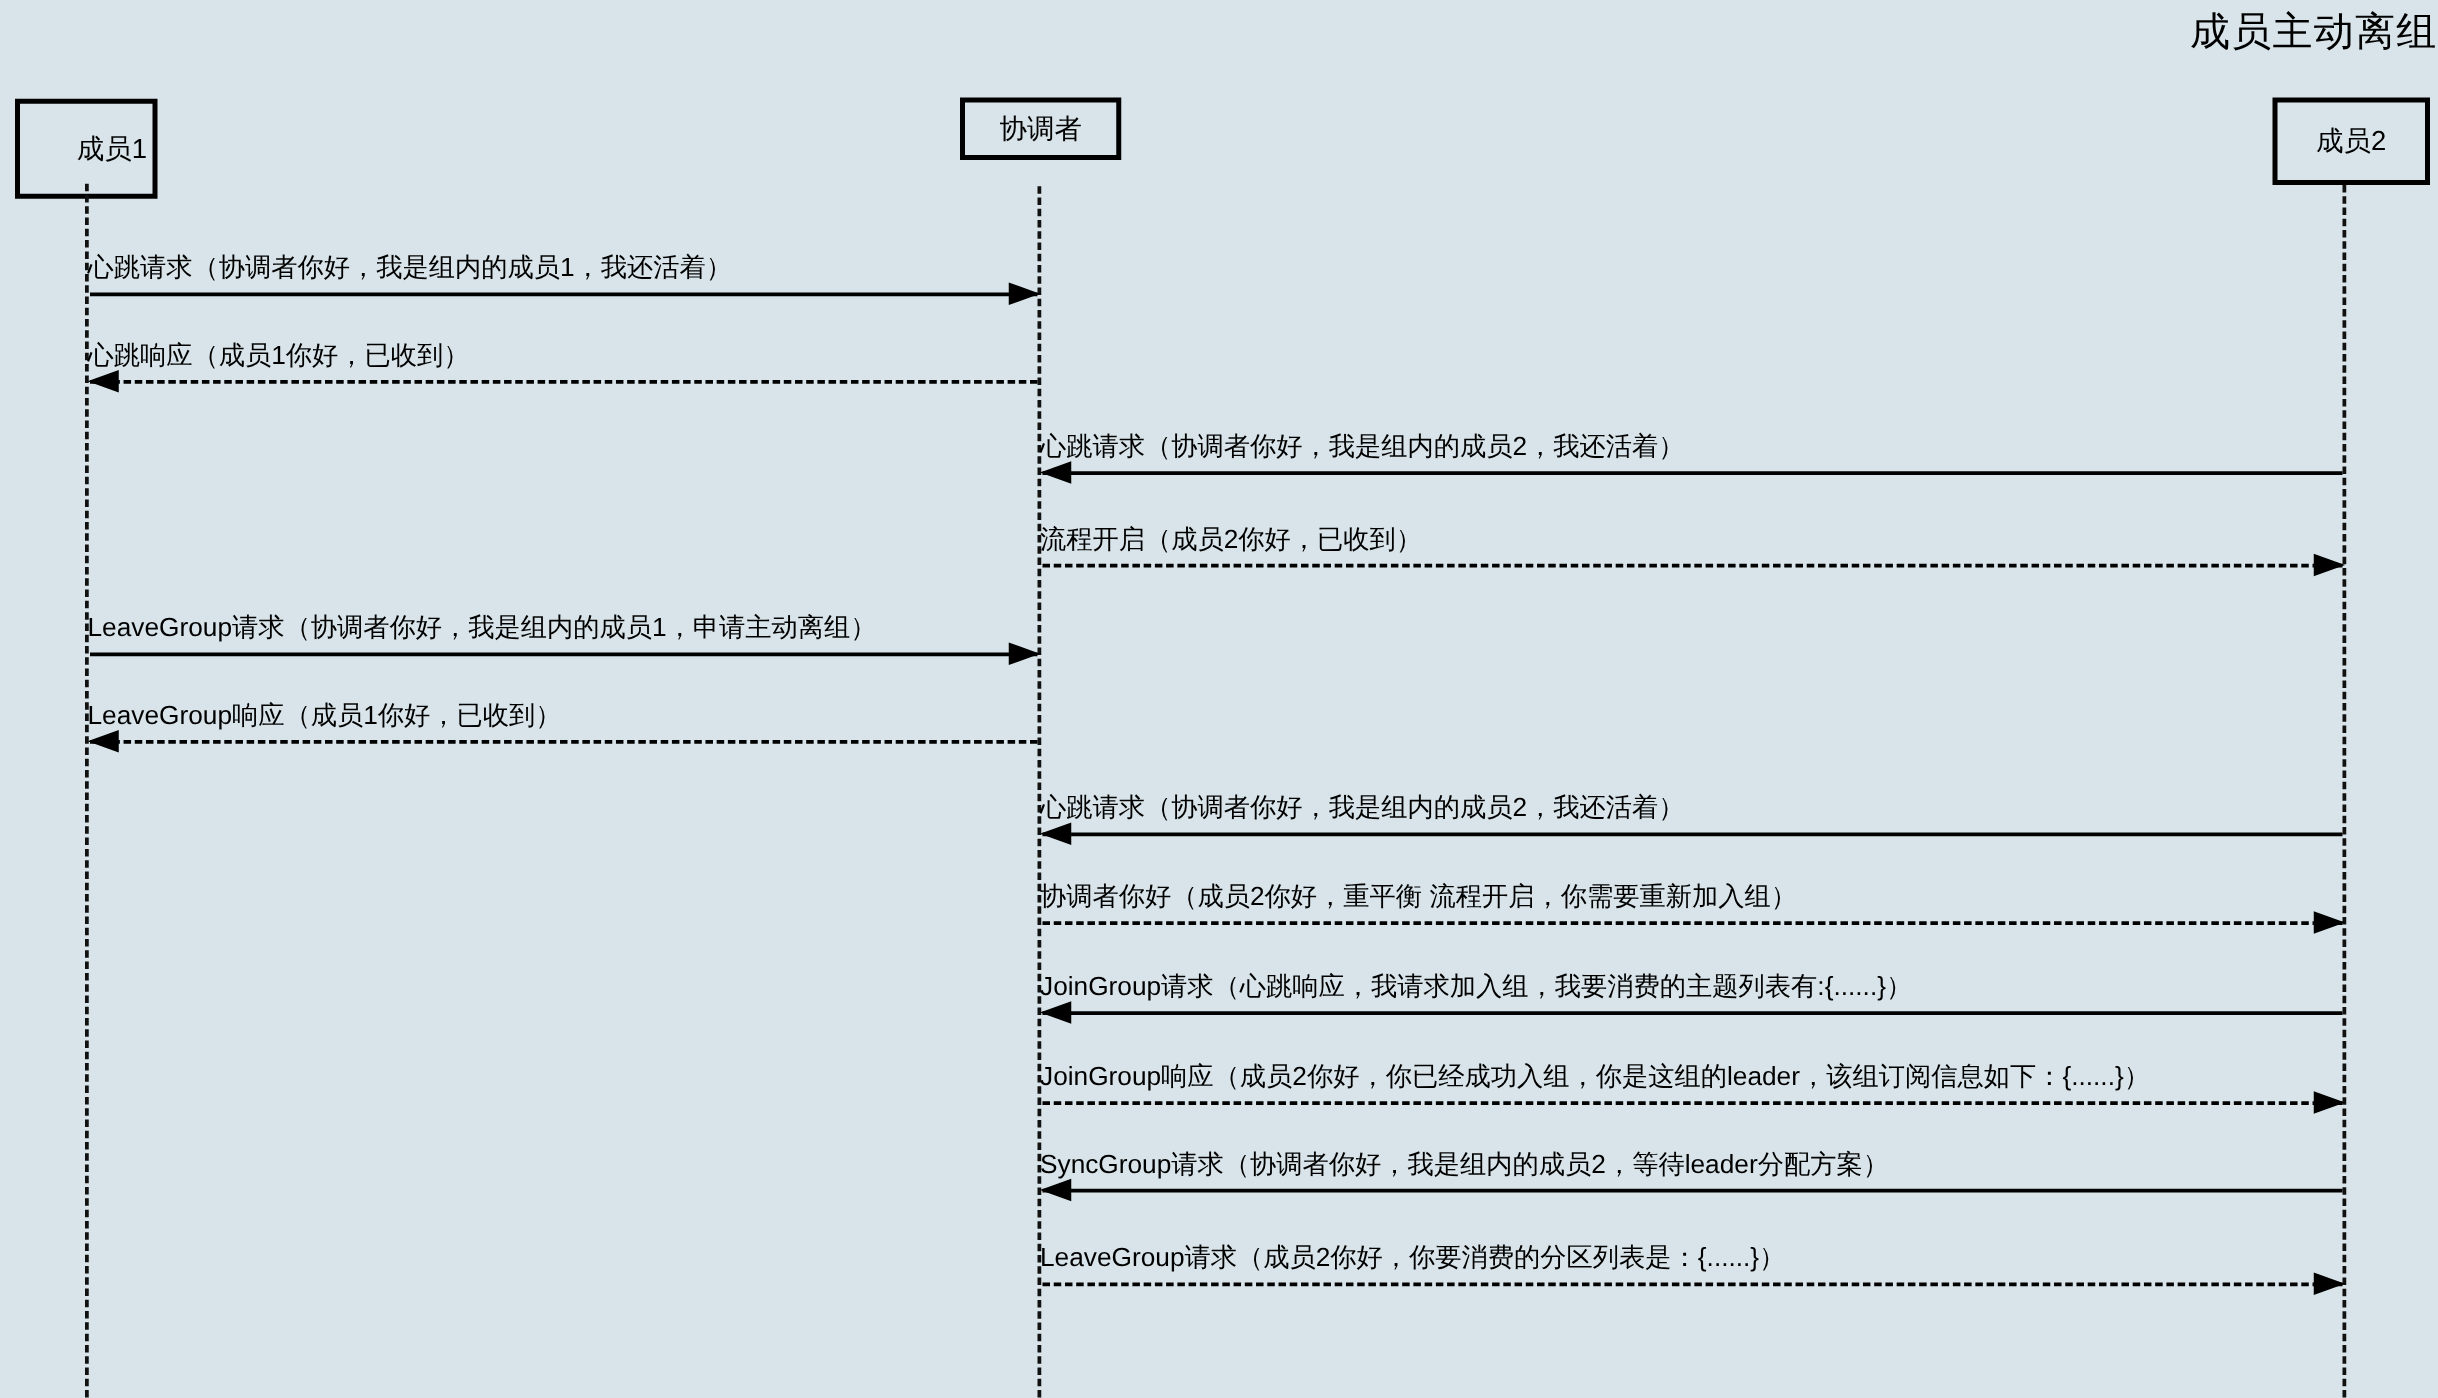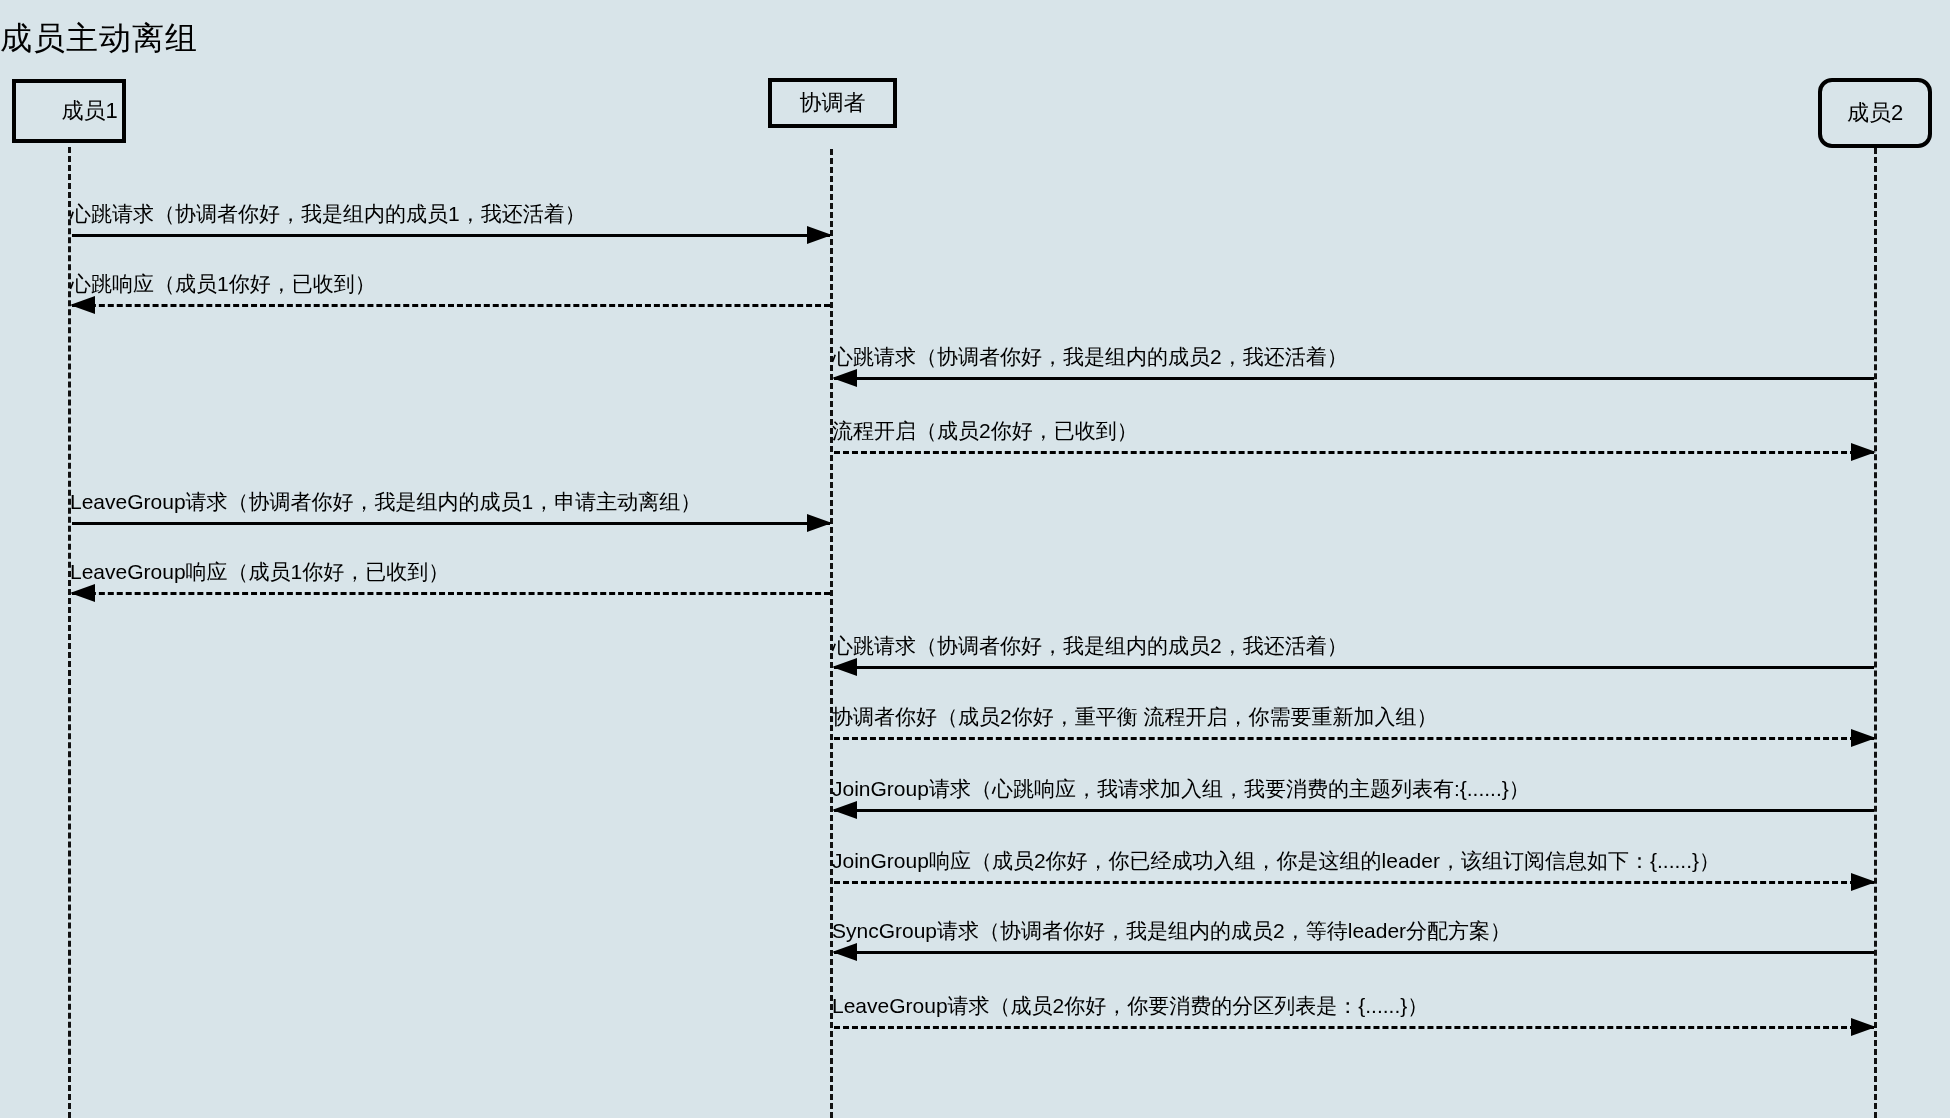--- a/index.html
+++ b/index.html
@@ -14,24 +14,24 @@
     color: #000;
     overflow: hidden;
   }
   .canvas {
     position: relative;
     width: 1950px;
     height: 1118px;
   }
   .title {
     position: absolute;
-    top: 17px;
+    top: 4px;
     left: 0;
     right: 0;
-    text-align: left;
+    text-align: right;
     font-size: 32px;
     letter-spacing: 1px;
     font-family: Liberation Mono, monospace;
   }
   .participant {
     position: absolute;
     border: 4px solid #000;
     box-sizing: border-box;
     display: flex;
     align-items: center;
@@ -84,27 +84,27 @@
     border-right: 25px solid #000;
   }
 </style>
 </head>
 <body>
 
 <div class="canvas">
 
   <div class="title">成员主动离组</div>
 
-  <div class="participant" style="left:12px; top:79px; width:114px; height:64px;padding-left:41px;">
+  <div class="participant" style="left:12px; top:79px; width:114px; height:80px;padding-left:41px;">
     <span>成员1</span>
   </div>
   <div class="participant" style="left:768px; top:78px; width:129px; height:50px;">
     <span>协调者</span>
   </div>
-  <div class="participant" style="left:1818px; top:78px; width:114px; height:70px;border-radius:14px;">
+  <div class="participant" style="left:1818px; top:78px; width:126px; height:70px;">
     <span>成员2</span>
   </div>
 
   <div class="lifeline" style="left:68px; top:147px;"></div>
   <div class="lifeline" style="left:830px; top:149px;"></div>
   <div class="lifeline" style="left:1874px; top:148px;"></div>
 
   <div class="msg solid" style="top:235px; left:70px; width:762px;">
     <div class="label">心跳请求（协调者你好，我是组内的成员1，我还活着）</div>
     <div class="line"></div>

